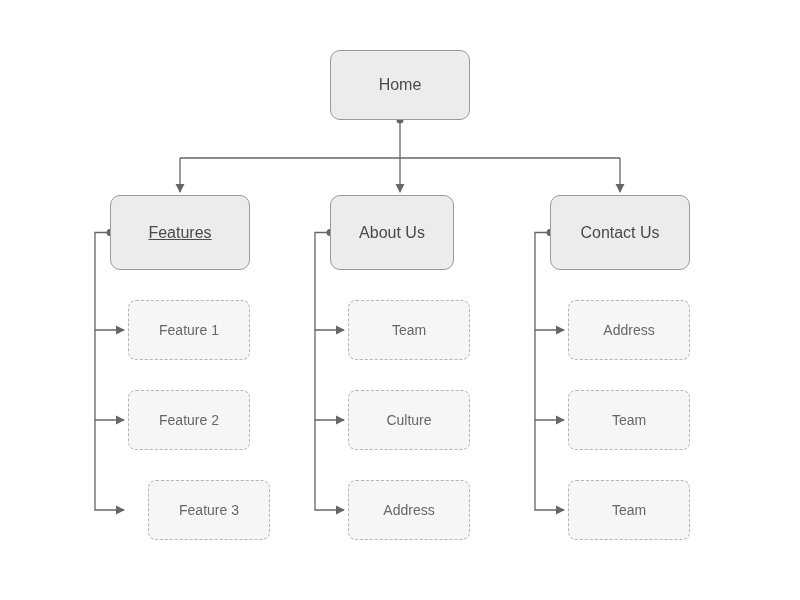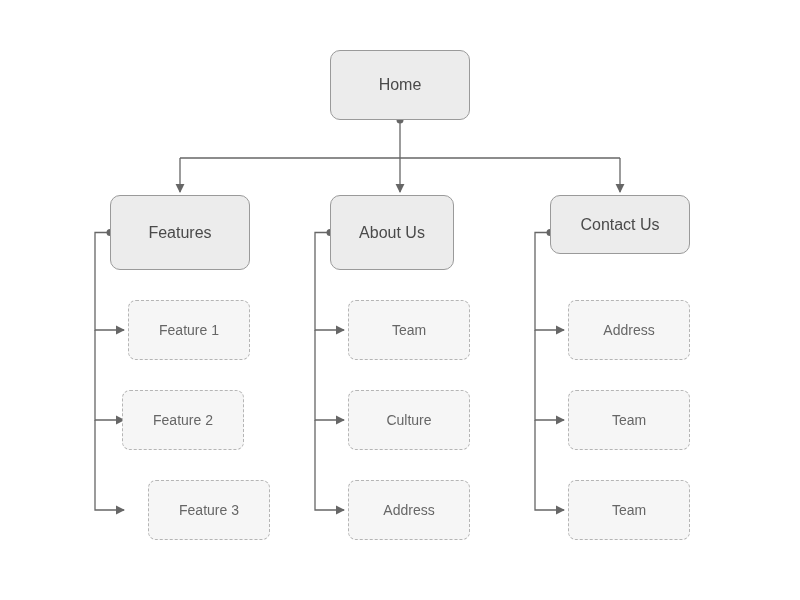--- a/index.html
+++ b/index.html
@@ -71,26 +71,26 @@
 
     <circle cx="550" cy="232.5" r="3.5" fill="#666" stroke="none"></circle>
     <path d="M 550 232.5 L 535 232.5 L 535 330 L 564 330" marker-end="url(#arrow)"></path>
     <path d="M 535 330 L 535 420 L 564 420" marker-end="url(#arrow)"></path>
     <path d="M 535 420 L 535 510 L 564 510" marker-end="url(#arrow)"></path>
   </g>
 </svg>
 
 <div class="node solid" style="left:330px; top:50px; width:140px; height:70px;">Home</div>
 
-<div class="node solid" style="left:110px; top:195px; width:140px; height:75px;">Features</div>
+<div class="node solid" style="left:110px; top:195px; width:140px; height:75px;text-decoration:underline;">Features</div>
 <div class="node solid" style="left:330px; top:195px; width:124px; height:75px;">About Us</div>
-<div class="node solid" style="left:550px; top:195px; width:140px; height:59px;">Contact Us</div>
+<div class="node solid" style="left:550px; top:195px; width:140px; height:75px;">Contact Us</div>
 
 <div class="node dashed" style="left:128px; top:300px; width:122px; height:60px;">Feature 1</div>
-<div class="node dashed" style="left:122px; top:390px; width:122px; height:60px;">Feature 2</div>
+<div class="node dashed" style="left:128px; top:390px; width:122px; height:60px;">Feature 2</div>
 <div class="node dashed" style="left:128px; top:480px; width:122px; height:60px;margin-left:20px;">Feature 3</div>
 
 <div class="node dashed" style="left:348px; top:300px; width:122px; height:60px;">Team</div>
 <div class="node dashed" style="left:348px; top:390px; width:122px; height:60px;">Culture</div>
 <div class="node dashed" style="left:348px; top:480px; width:122px; height:60px;">Address</div>
 
 <div class="node dashed" style="left:568px; top:300px; width:122px; height:60px;">Address</div>
 <div class="node dashed" style="left:568px; top:390px; width:122px; height:60px;">Team</div>
 <div class="node dashed" style="left:568px; top:480px; width:122px; height:60px;">Team</div>
 

